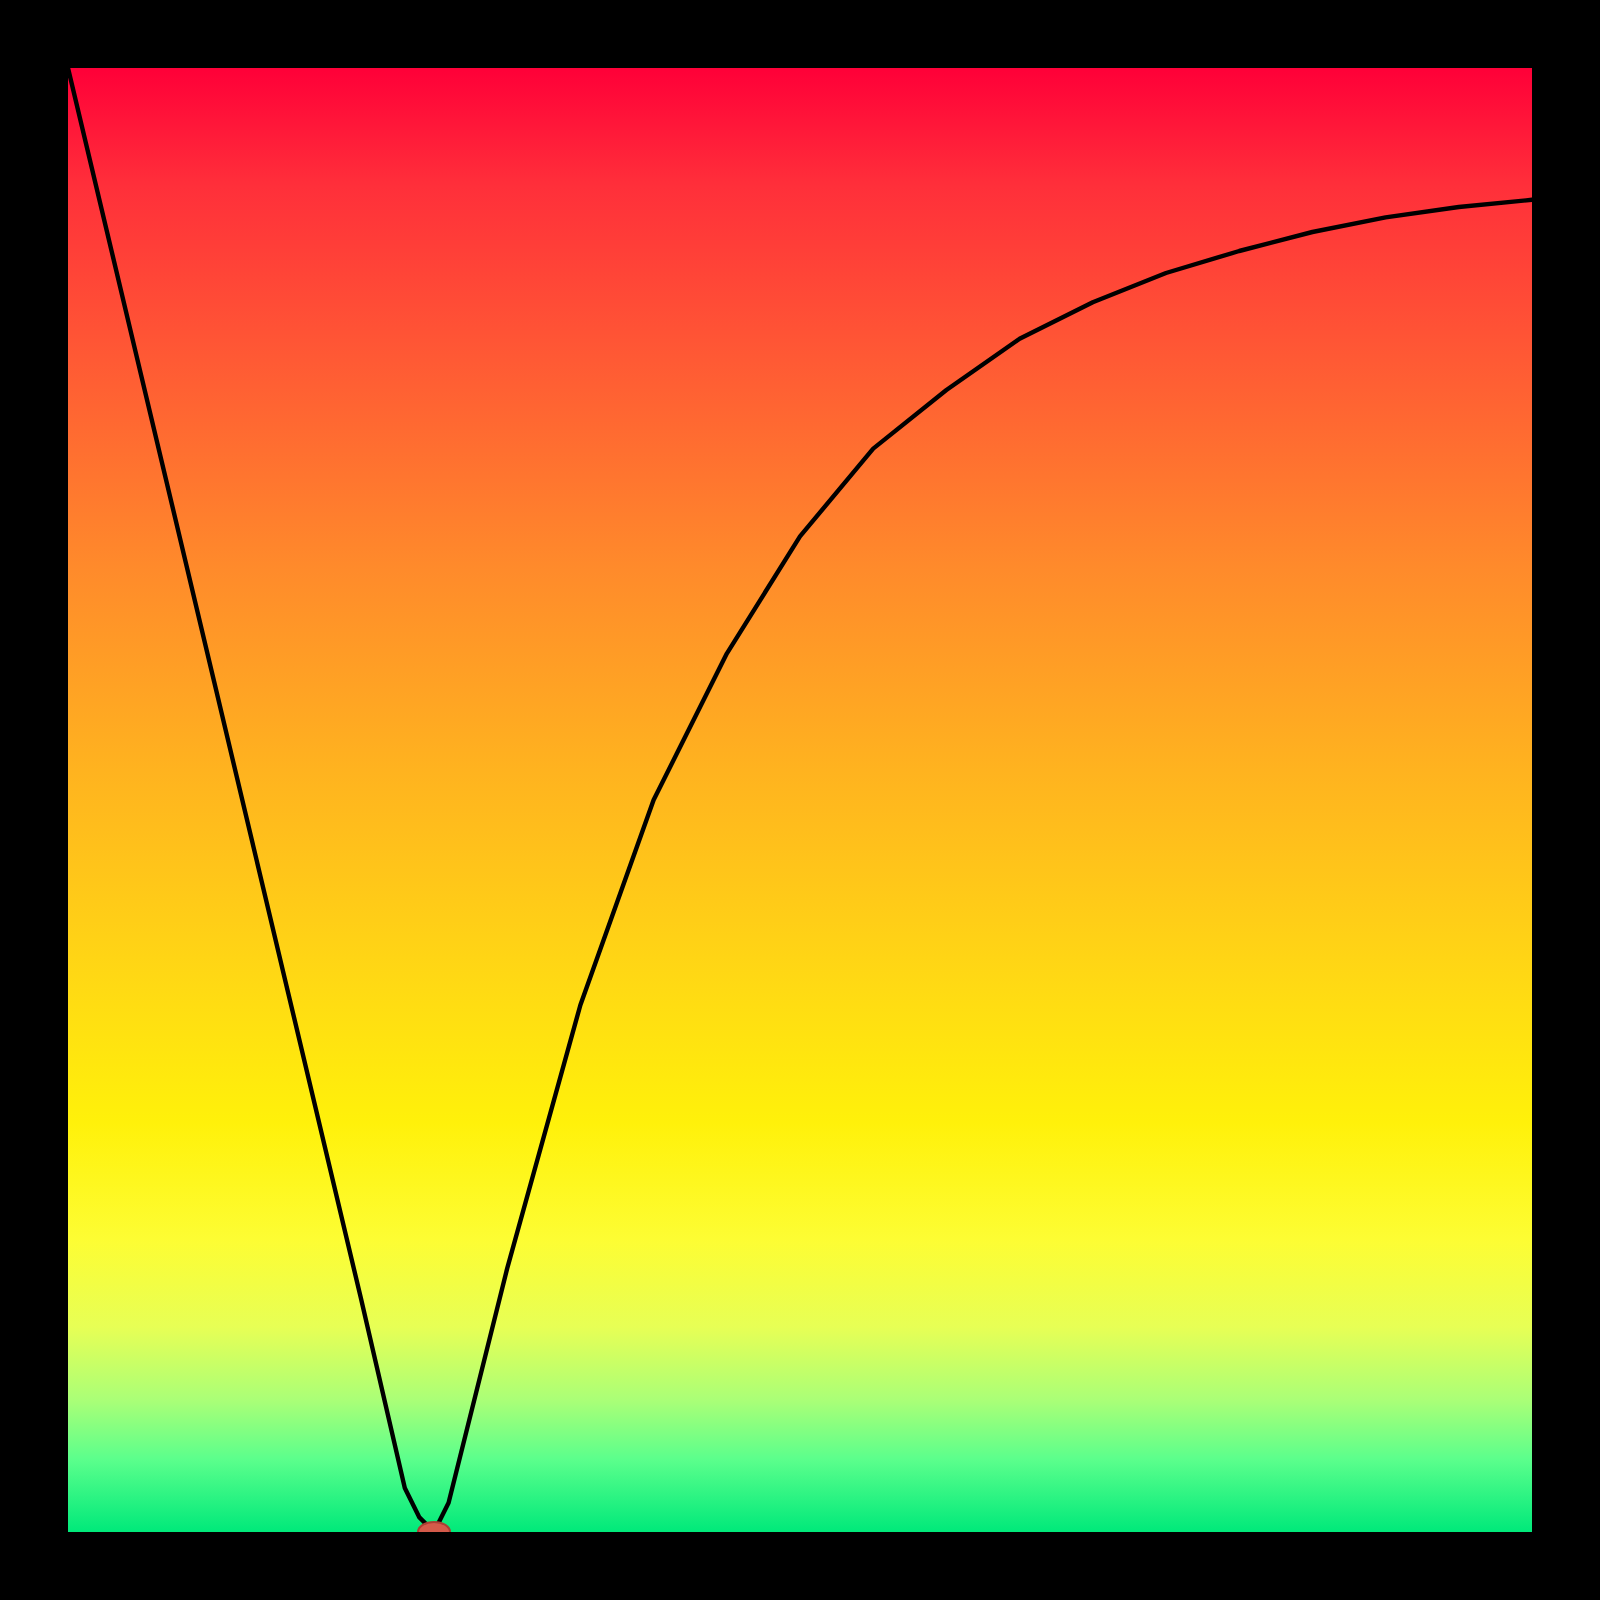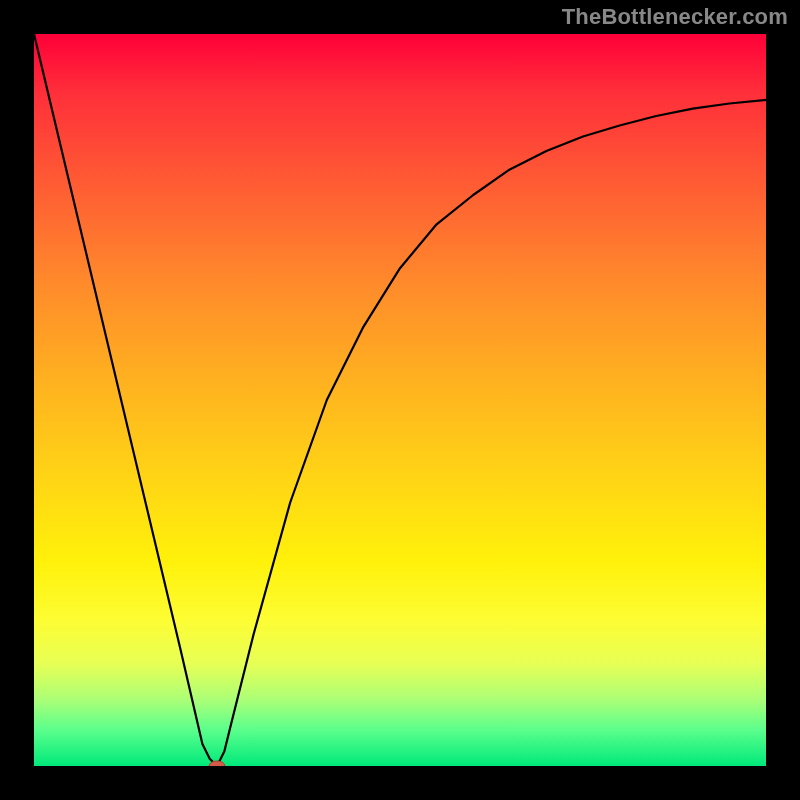--- a/index.html
+++ b/index.html
@@ -69,21 +69,20 @@
   .marker {
     fill: #d45a4a;
     stroke: #aa3f33;
     stroke-width: 1;
   }
 </style>
 </head>
 <body>
 
 <div class="frame">
-  <div class="watermark">TheBottlenecker.com</div>
 
   <div class="plot">
     <svg viewBox="0 0 732 732" preserveAspectRatio="none">
       <path class="curve" d="M0.0 0.0 L36.6 153.7 L73.2 307.4 L109.8 461.2 L146.4 614.9 L168.4 710.0 L175.7 724.7 L183.0 732.0 L190.3 717.4 L197.6 688.1 L219.6 600.2 L256.2 468.5 L292.8 366.0 L329.4 292.8 L366.0 234.2 L402.6 190.3 L439.2 161.0 L475.8 135.4 L512.4 117.1 L549.0 102.5 L585.6 91.5 L622.2 82.0 L658.8 74.7 L695.4 69.5 L732.0 65.9"></path>
       <ellipse class="marker" rx="8" ry="5" cx="183.0" cy="732.0"></ellipse>
     </svg>
   </div>
 </div>
 
 </body></html>

